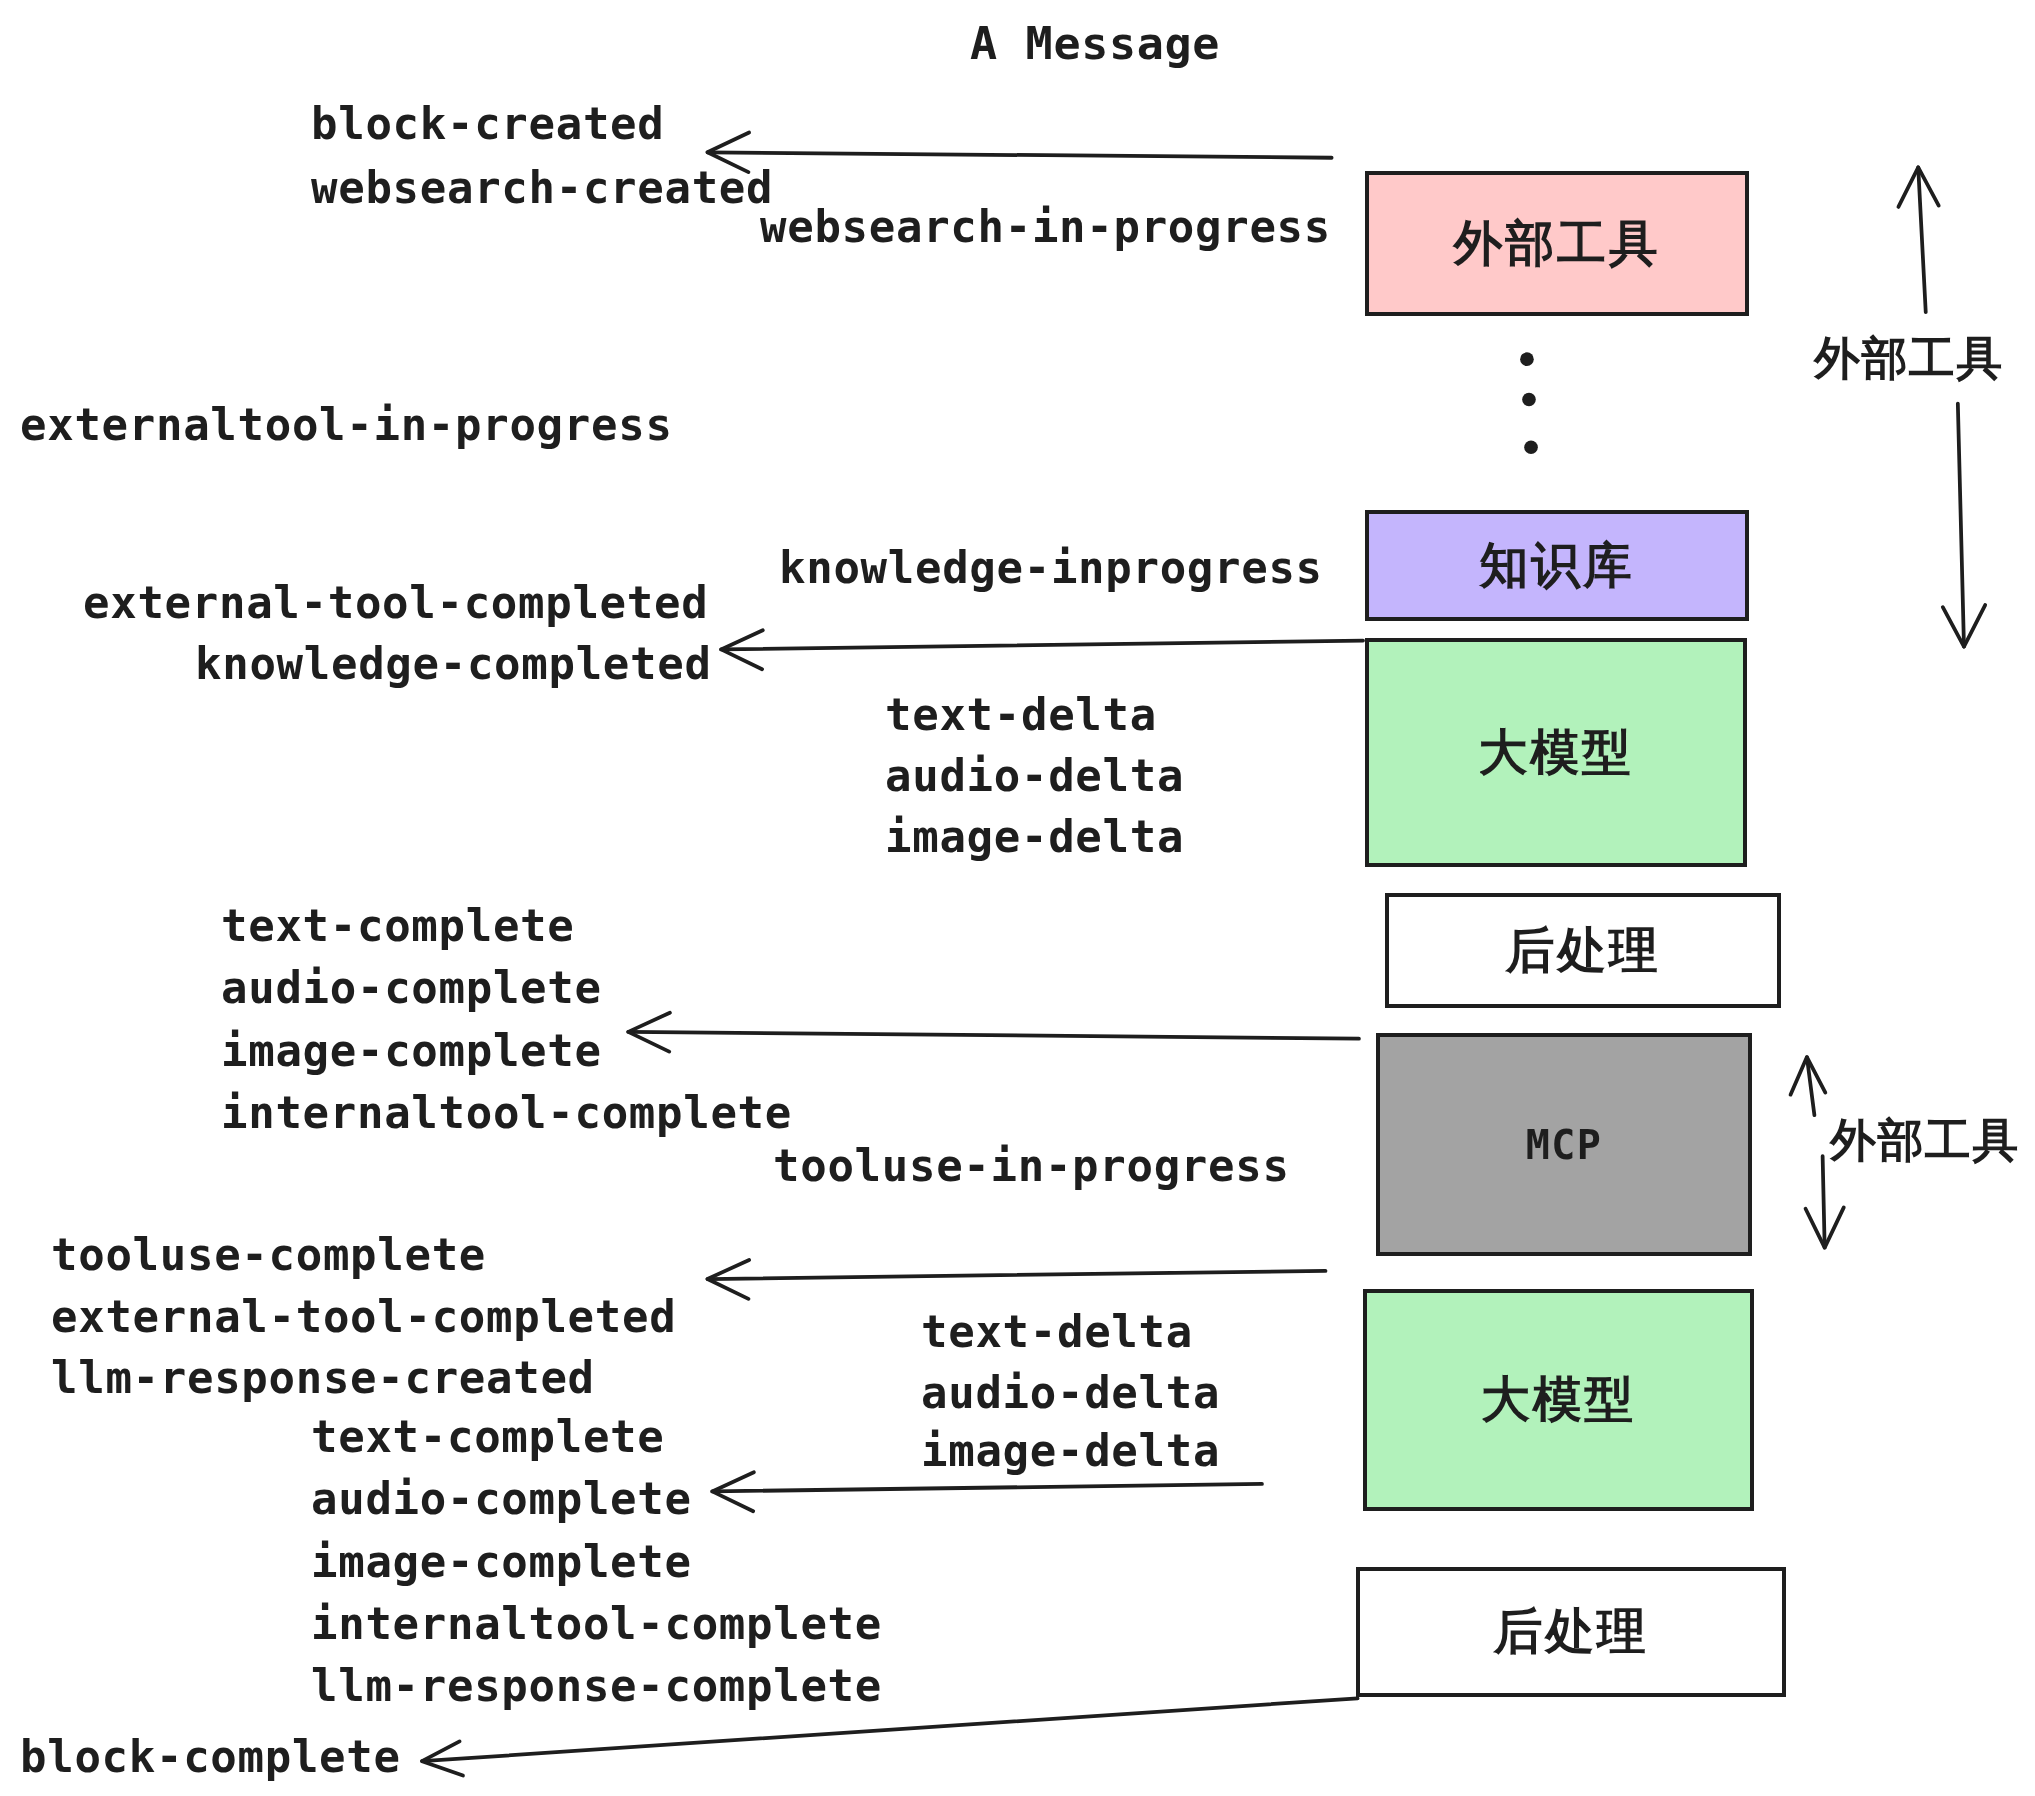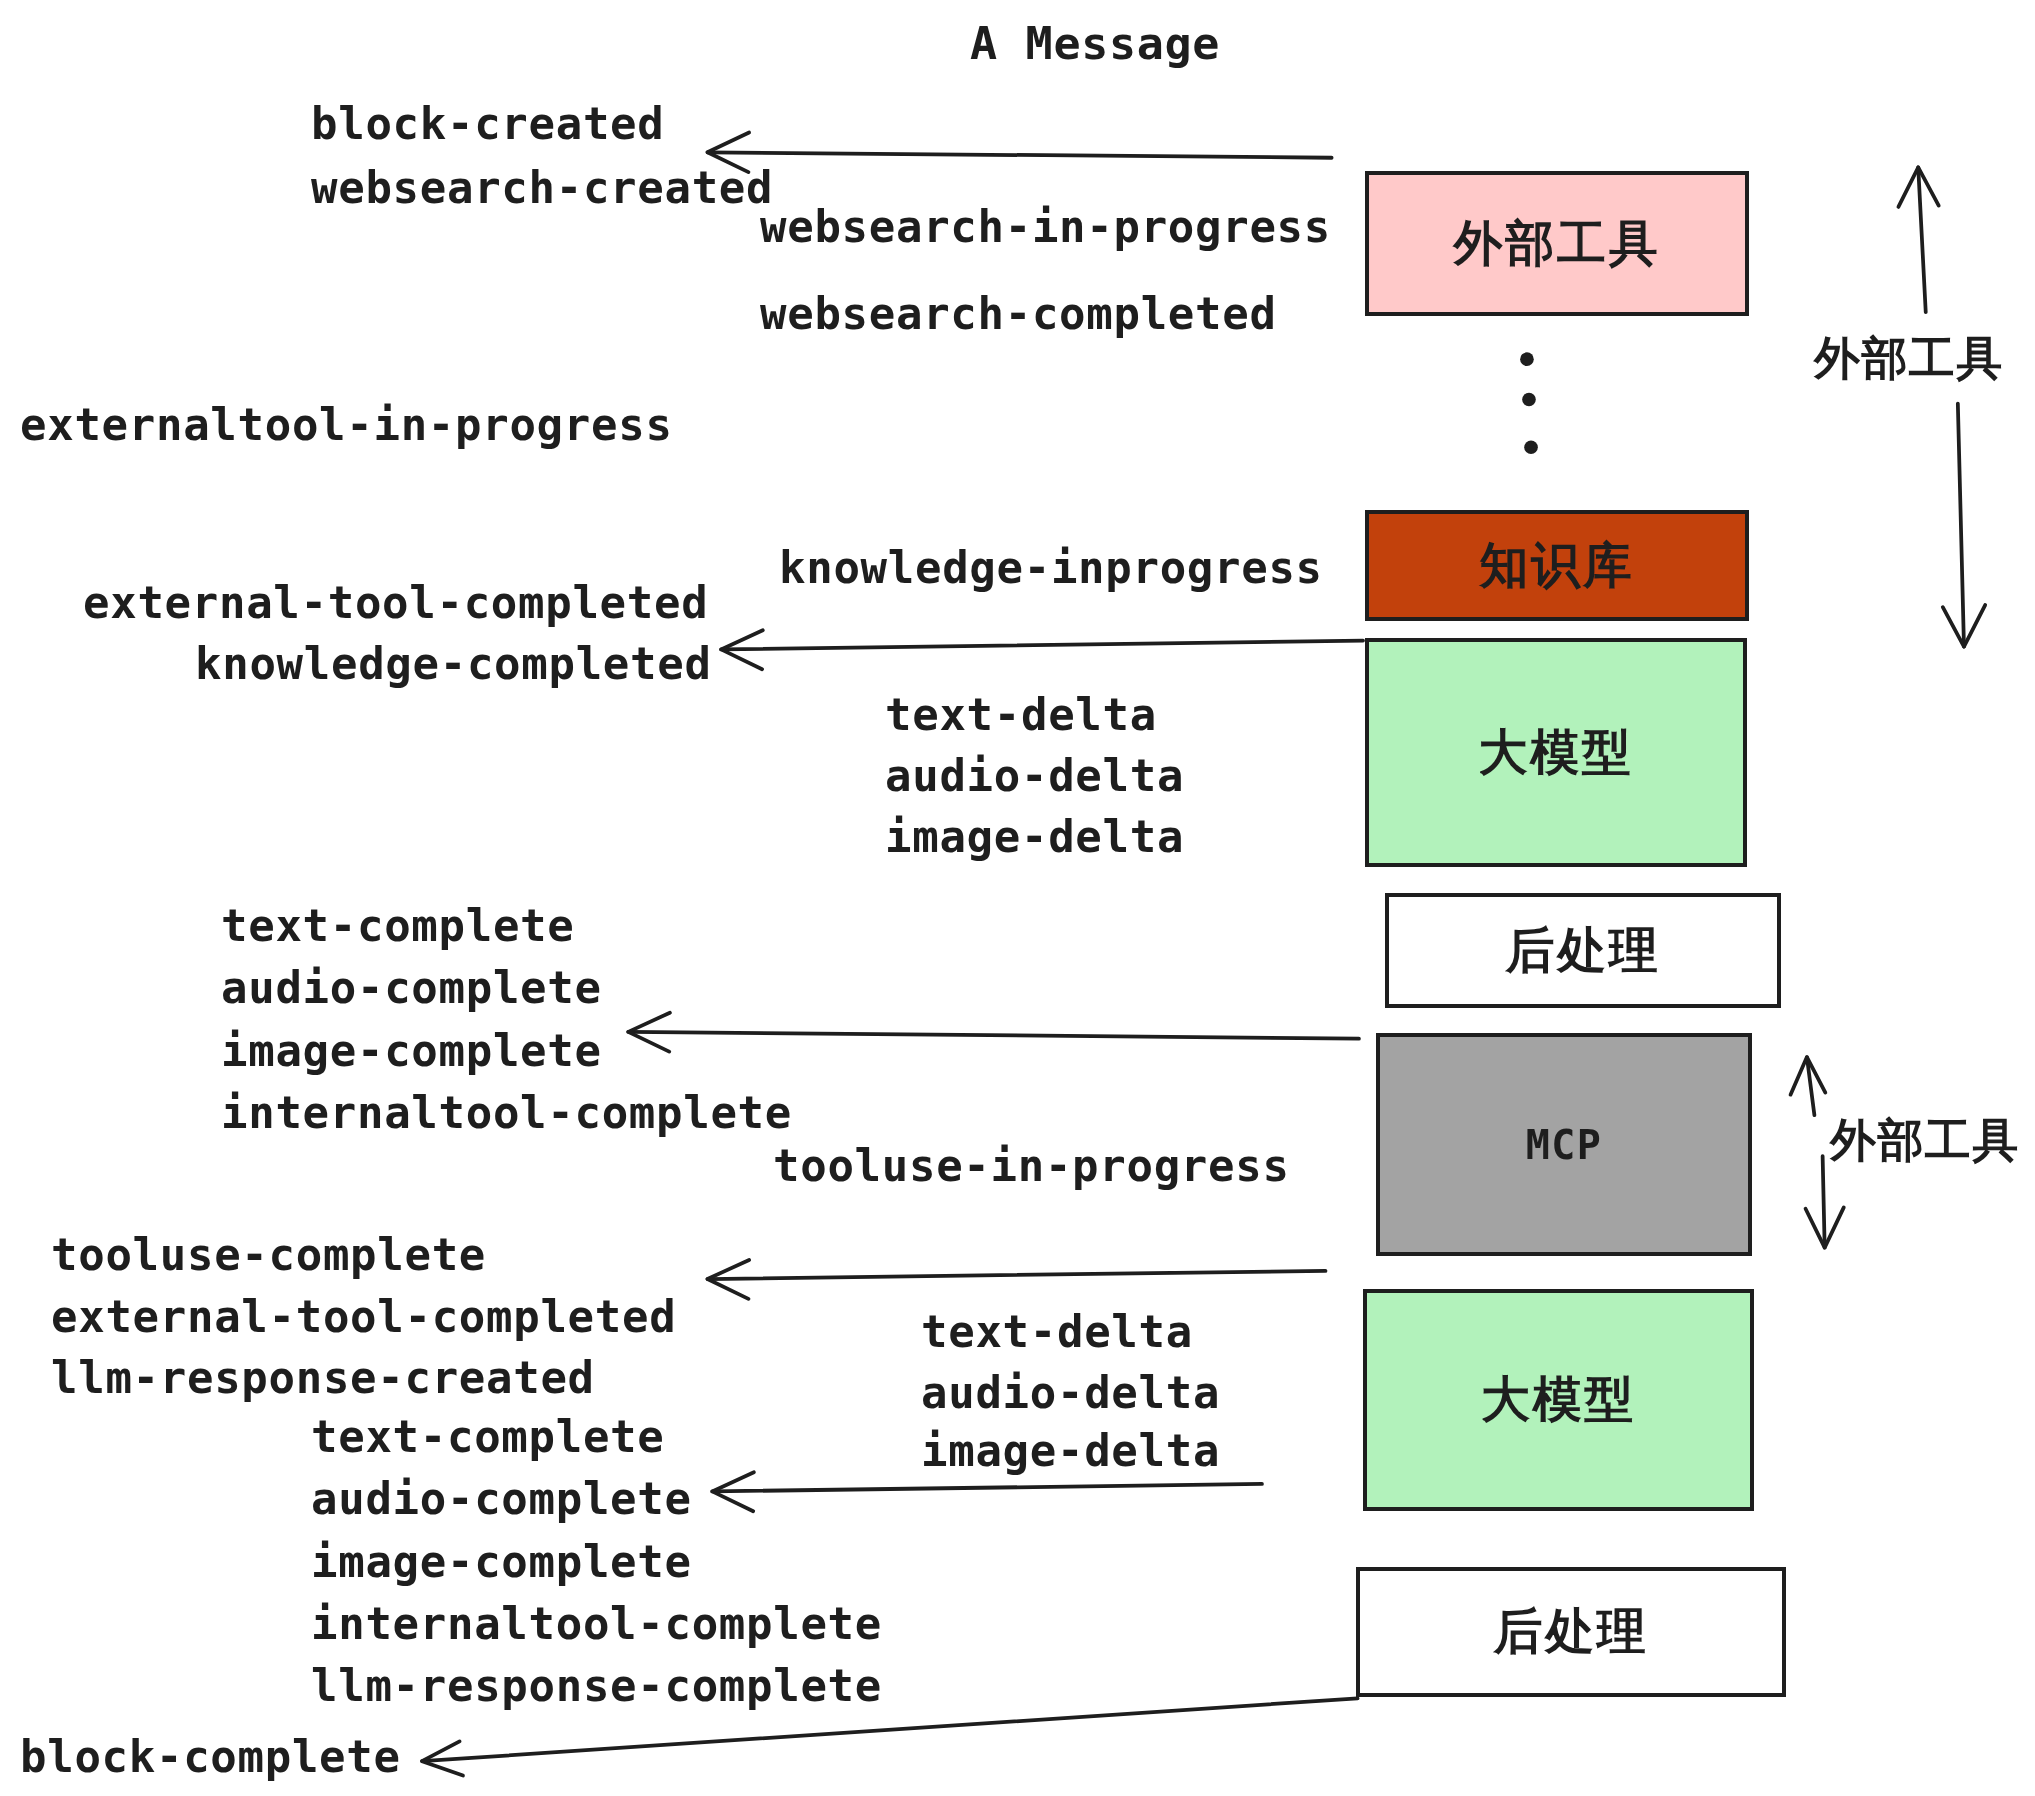--- a/index.html
+++ b/index.html
@@ -70,21 +70,20 @@
         <circle cx="2239" cy="585" r="10"></circle>
         <circle cx="2242" cy="655" r="10"></circle>
     </g>
   </svg>
 
   <div class="title">A Message</div>
 
   <div class="ev" style="left:311px;top:102px">block-created</div>
   <div class="ev" style="left:311px;top:166px">websearch-created</div>
   <div class="ev" style="left:760px;top:205px">websearch-in-progress</div>
-  <div class="ev" style="left:760px;top:292px">websearch-completed</div>
   <div class="ev" style="left:20px;top:403px">externaltool-in-progress</div>
   <div class="ev" style="left:779px;top:546px">knowledge-inprogress</div>
   <div class="ev" style="left:83px;top:581px">external-tool-completed</div>
   <div class="ev" style="left:195px;top:642px">knowledge-completed</div>
   <div class="ev" style="left:885px;top:693px">text-delta</div>
   <div class="ev" style="left:885px;top:754px">audio-delta</div>
   <div class="ev" style="left:885px;top:815px">image-delta</div>
   <div class="ev" style="left:221px;top:904px">text-complete</div>
   <div class="ev" style="left:221px;top:966px">audio-complete</div>
   <div class="ev" style="left:221px;top:1029px">image-complete</div>
@@ -99,21 +98,21 @@
   <div class="ev" style="left:311px;top:1415px">text-complete</div>
   <div class="ev" style="left:311px;top:1477px">audio-complete</div>
   <div class="ev" style="left:311px;top:1540px">image-complete</div>
   <div class="ev" style="left:311px;top:1602px">internaltool-complete</div>
   <div class="ev" style="left:311px;top:1664px">llm-response-complete</div>
   <div class="ev" style="left:20px;top:1735px">block-complete</div>
 
   <div class="box" style="left:1365px;top:171px;width:384px;height:145px;background:#ffc9c9">
     <span class="lbl">外部工具</span>
   </div>
-  <div class="box" style="left:1365px;top:510px;width:384px;height:111px;background:#c2410c">
+  <div class="box" style="left:1365px;top:510px;width:384px;height:111px;background:#c4b5fd">
     <span class="lbl">知识库</span>
   </div>
   <div class="box" style="left:1365px;top:638px;width:382px;height:229px;background:#b2f2bb">
     <span class="lbl">大模型</span>
   </div>
   <div class="box" style="left:1385px;top:893px;width:396px;height:115px;background:#ffffff">
     <span class="lbl">后处理</span>
   </div>
   <div class="box mcp-box" style="left:1376px;top:1033px;width:376px;height:223px;background:#a3a3a3">
     <span class="lbl">MCP</span>

